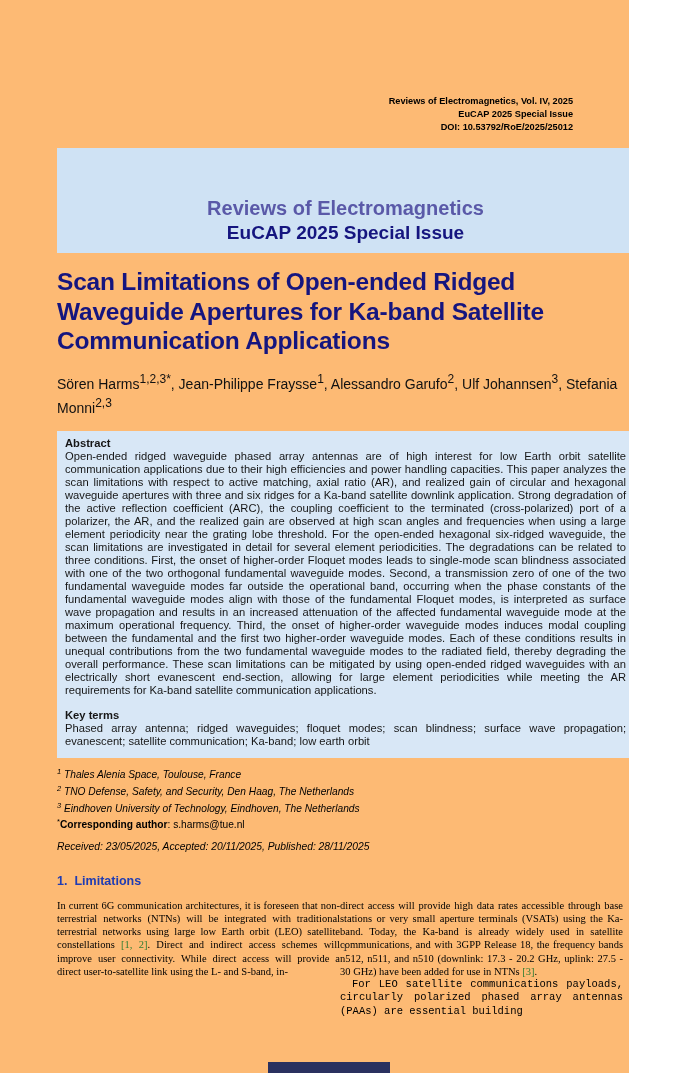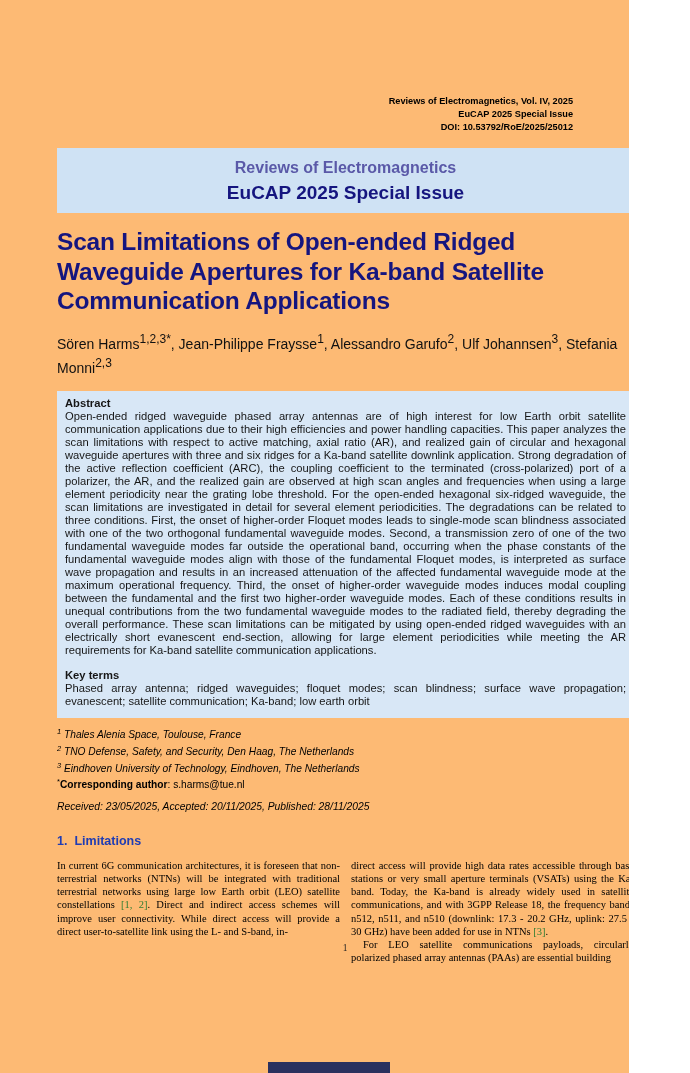--- a/index.html
+++ b/index.html
@@ -9,21 +9,21 @@
   }
   html,body{margin:0;padding:0;}
   body{width:690px;height:1073px;background:#ffffff;font-family:"Liberation Sans",sans-serif;color:#000;}
   .page{position:relative;width:629px;height:1073px;background:#fdba74;overflow:hidden;}
 
   .masthead{position:absolute;top:95px;right:56px;text-align:right;font-size:9.2px;font-weight:bold;line-height:12.8px;color:#000;}
 
   .content{position:absolute;top:148px;left:57px;width:577px;}
 
   .banner{background:var(--banner-bg);text-align:center;padding:8px 4px 9px;}
-  .banner-journal{font-size:16px;font-weight:bold;color:var(--banner-journal);line-height:24px;}
+  .banner-journal{font-size:20px;font-weight:bold;color:var(--banner-journal);line-height:24px;margin-top:40px;}
   .banner-issue{font-size:19px;font-weight:bold;color:var(--banner-issue);line-height:22px;margin-top:2px;}
 
   .article-title{margin-top:14px;font-size:24.5px;line-height:29.5px;font-weight:bold;color:var(--title-color);letter-spacing:-0.2px;}
 
   .authors{margin-top:14px;font-size:14px;line-height:19.5px;color:#111;}
   .authors sup{font-size:12px;}
 
   .abstract-box{margin-top:13px;background:var(--abstract-bg);padding:6px 8px 10px;font-size:11.2px;line-height:13px;color:#161616;}
   .box-label{font-weight:bold;}
   .just{text-align:justify;}
@@ -31,24 +31,24 @@
 
   .meta{margin-top:7px;font-size:10.2px;line-height:13.5px;}
   .affil{font-style:italic;}
   .affil sup,.corresponding sup{font-size:7.5px;}
   .corresponding{font-style:normal;}
   .dates{margin-top:8px;font-size:10.3px;font-style:italic;}
 
   .intro{margin-top:20px;}
   .section-heading{font-size:12.5px;font-weight:bold;color:var(--heading-color);margin-bottom:11px;}
   .section-heading .secnum{margin-right:7px;}
-  .columns{display:flex;gap:11px;}
+  .columns{display:flex;gap:0;}
   .col{width:283px;font-family:"Liberation Serif",serif;font-size:10.5px;line-height:13.2px;text-align:justify;color:#000;}
   .col p{margin:0;}
-  .col p.indent{text-indent:12px;}
+  .col p.indent{text-indent:12px;font-family:Liberation Mono, monospace;}
   .cite{color:var(--cite-color);}
   .link{color:inherit;text-decoration:none;}
 
   .page-number{position:absolute;top:943px;left:0;width:690px;text-align:center;font-family:"Liberation Serif",serif;font-size:9.5px;color:#222;}
   .footer-bar{position:absolute;top:1062px;left:268px;width:122px;height:11px;background:var(--footer-bar);}
 </style>
 </head>
 <body>
 
 <div class="page">

